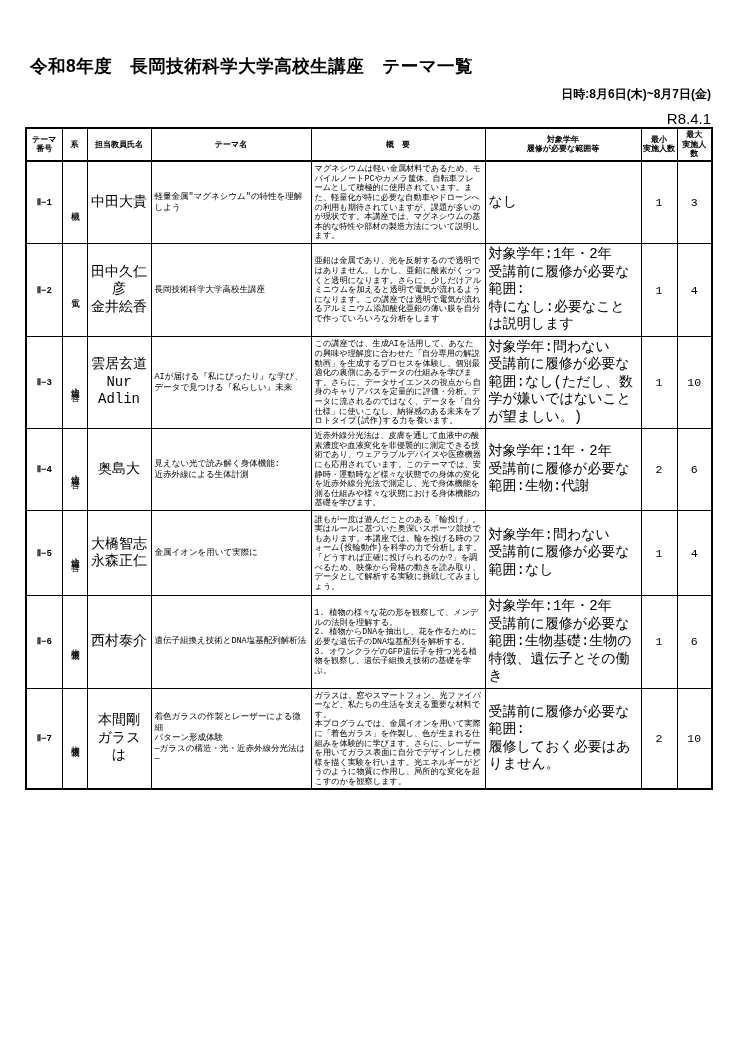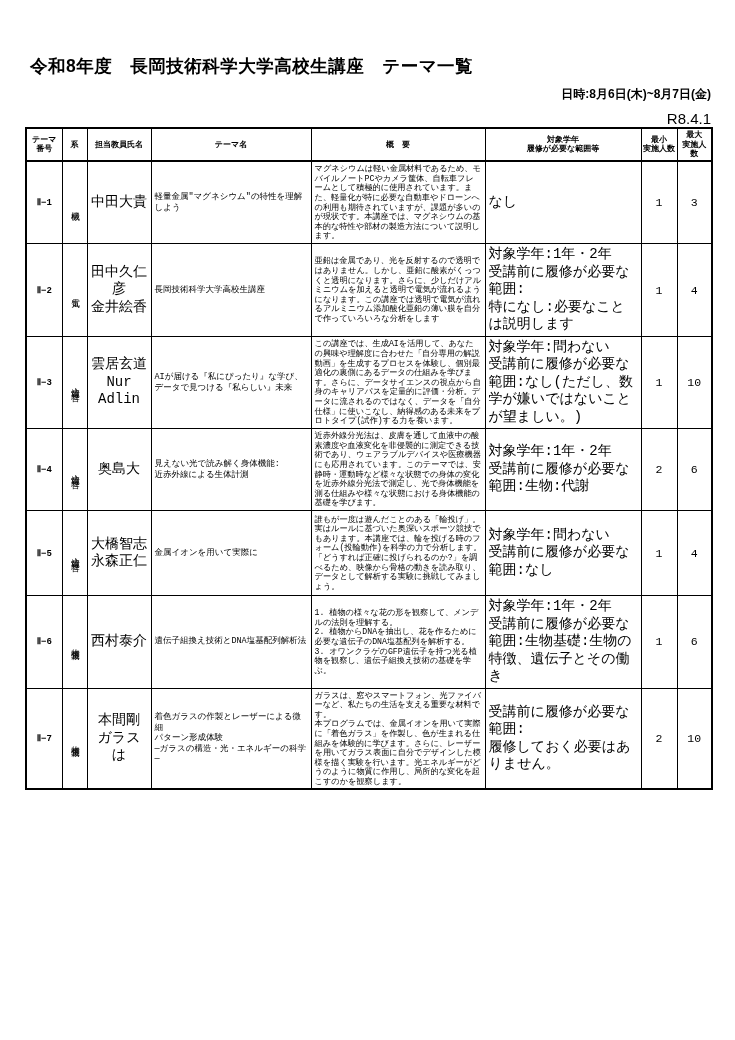--- a/index.html
+++ b/index.html
@@ -132,21 +132,21 @@
         <td class="c-min">1</td>
         <td class="c-max">6</td>
       </tr>
       <tr class="r7">
         <td class="c-num">Ⅱ−7</td>
         <td class="c-dept"><span class="v-text">物質生物</span></td>
         <td class="c-teacher">本間剛
 ガラスは</td>
         <td class="c-theme">着色ガラスの作製とレーザーによる微細
 パターン形成体験
-―ガラスの構造・光・エネルギーの科学―</td>
+―ガラスの構造・光・近赤外線分光法は―</td>
         <td class="c-summary">ガラスは、窓やスマートフォン、光ファイバーなど、私たちの生活を支える重要な材料です。
 本プログラムでは、金属イオンを用いて実際に「着色ガラス」を作製し、色が生まれる仕組みを体験的に学びます。さらに、レーザーを用いてガラス表面に自分でデザインした模様を描く実験を行います。光エネルギーがどうのように物質に作用し、局所的な変化を起こすのかを観察します。</td>
         <td class="c-target">受講前に履修が必要な範囲:
 履修しておく必要はありません。</td>
         <td class="c-min">2</td>
         <td class="c-max">10</td>
       </tr>
     </tbody>
   </table>
 </div>

